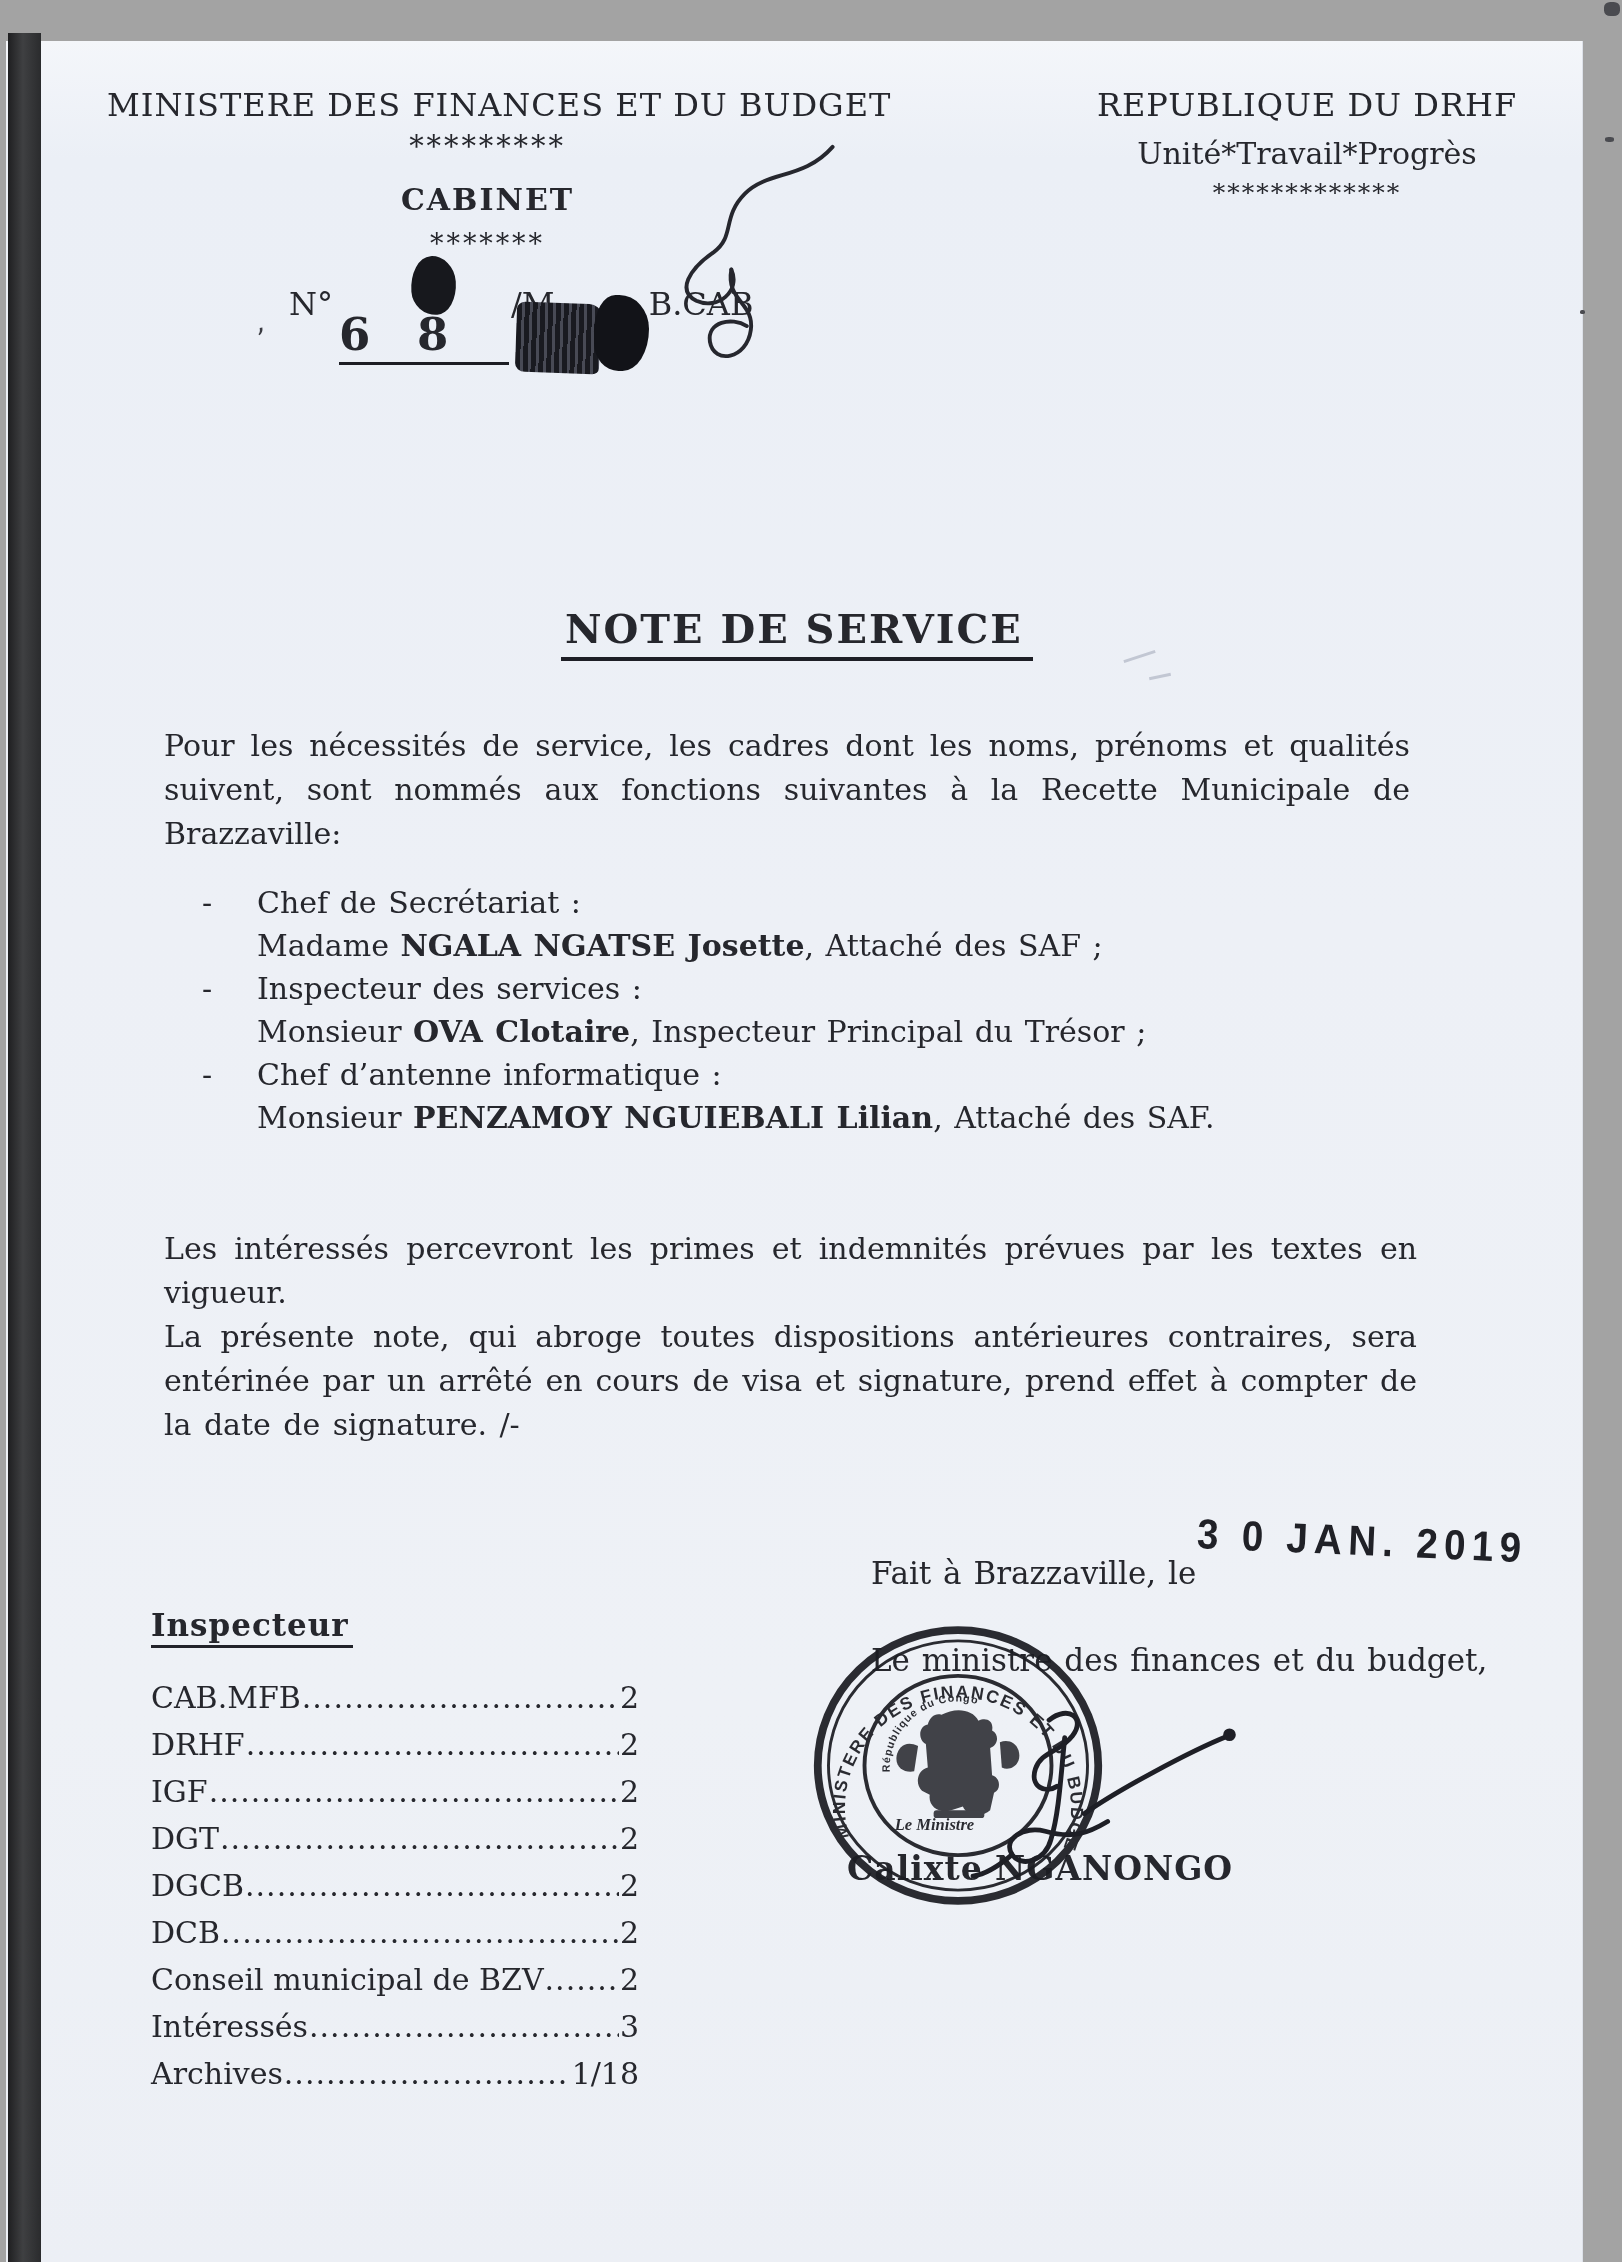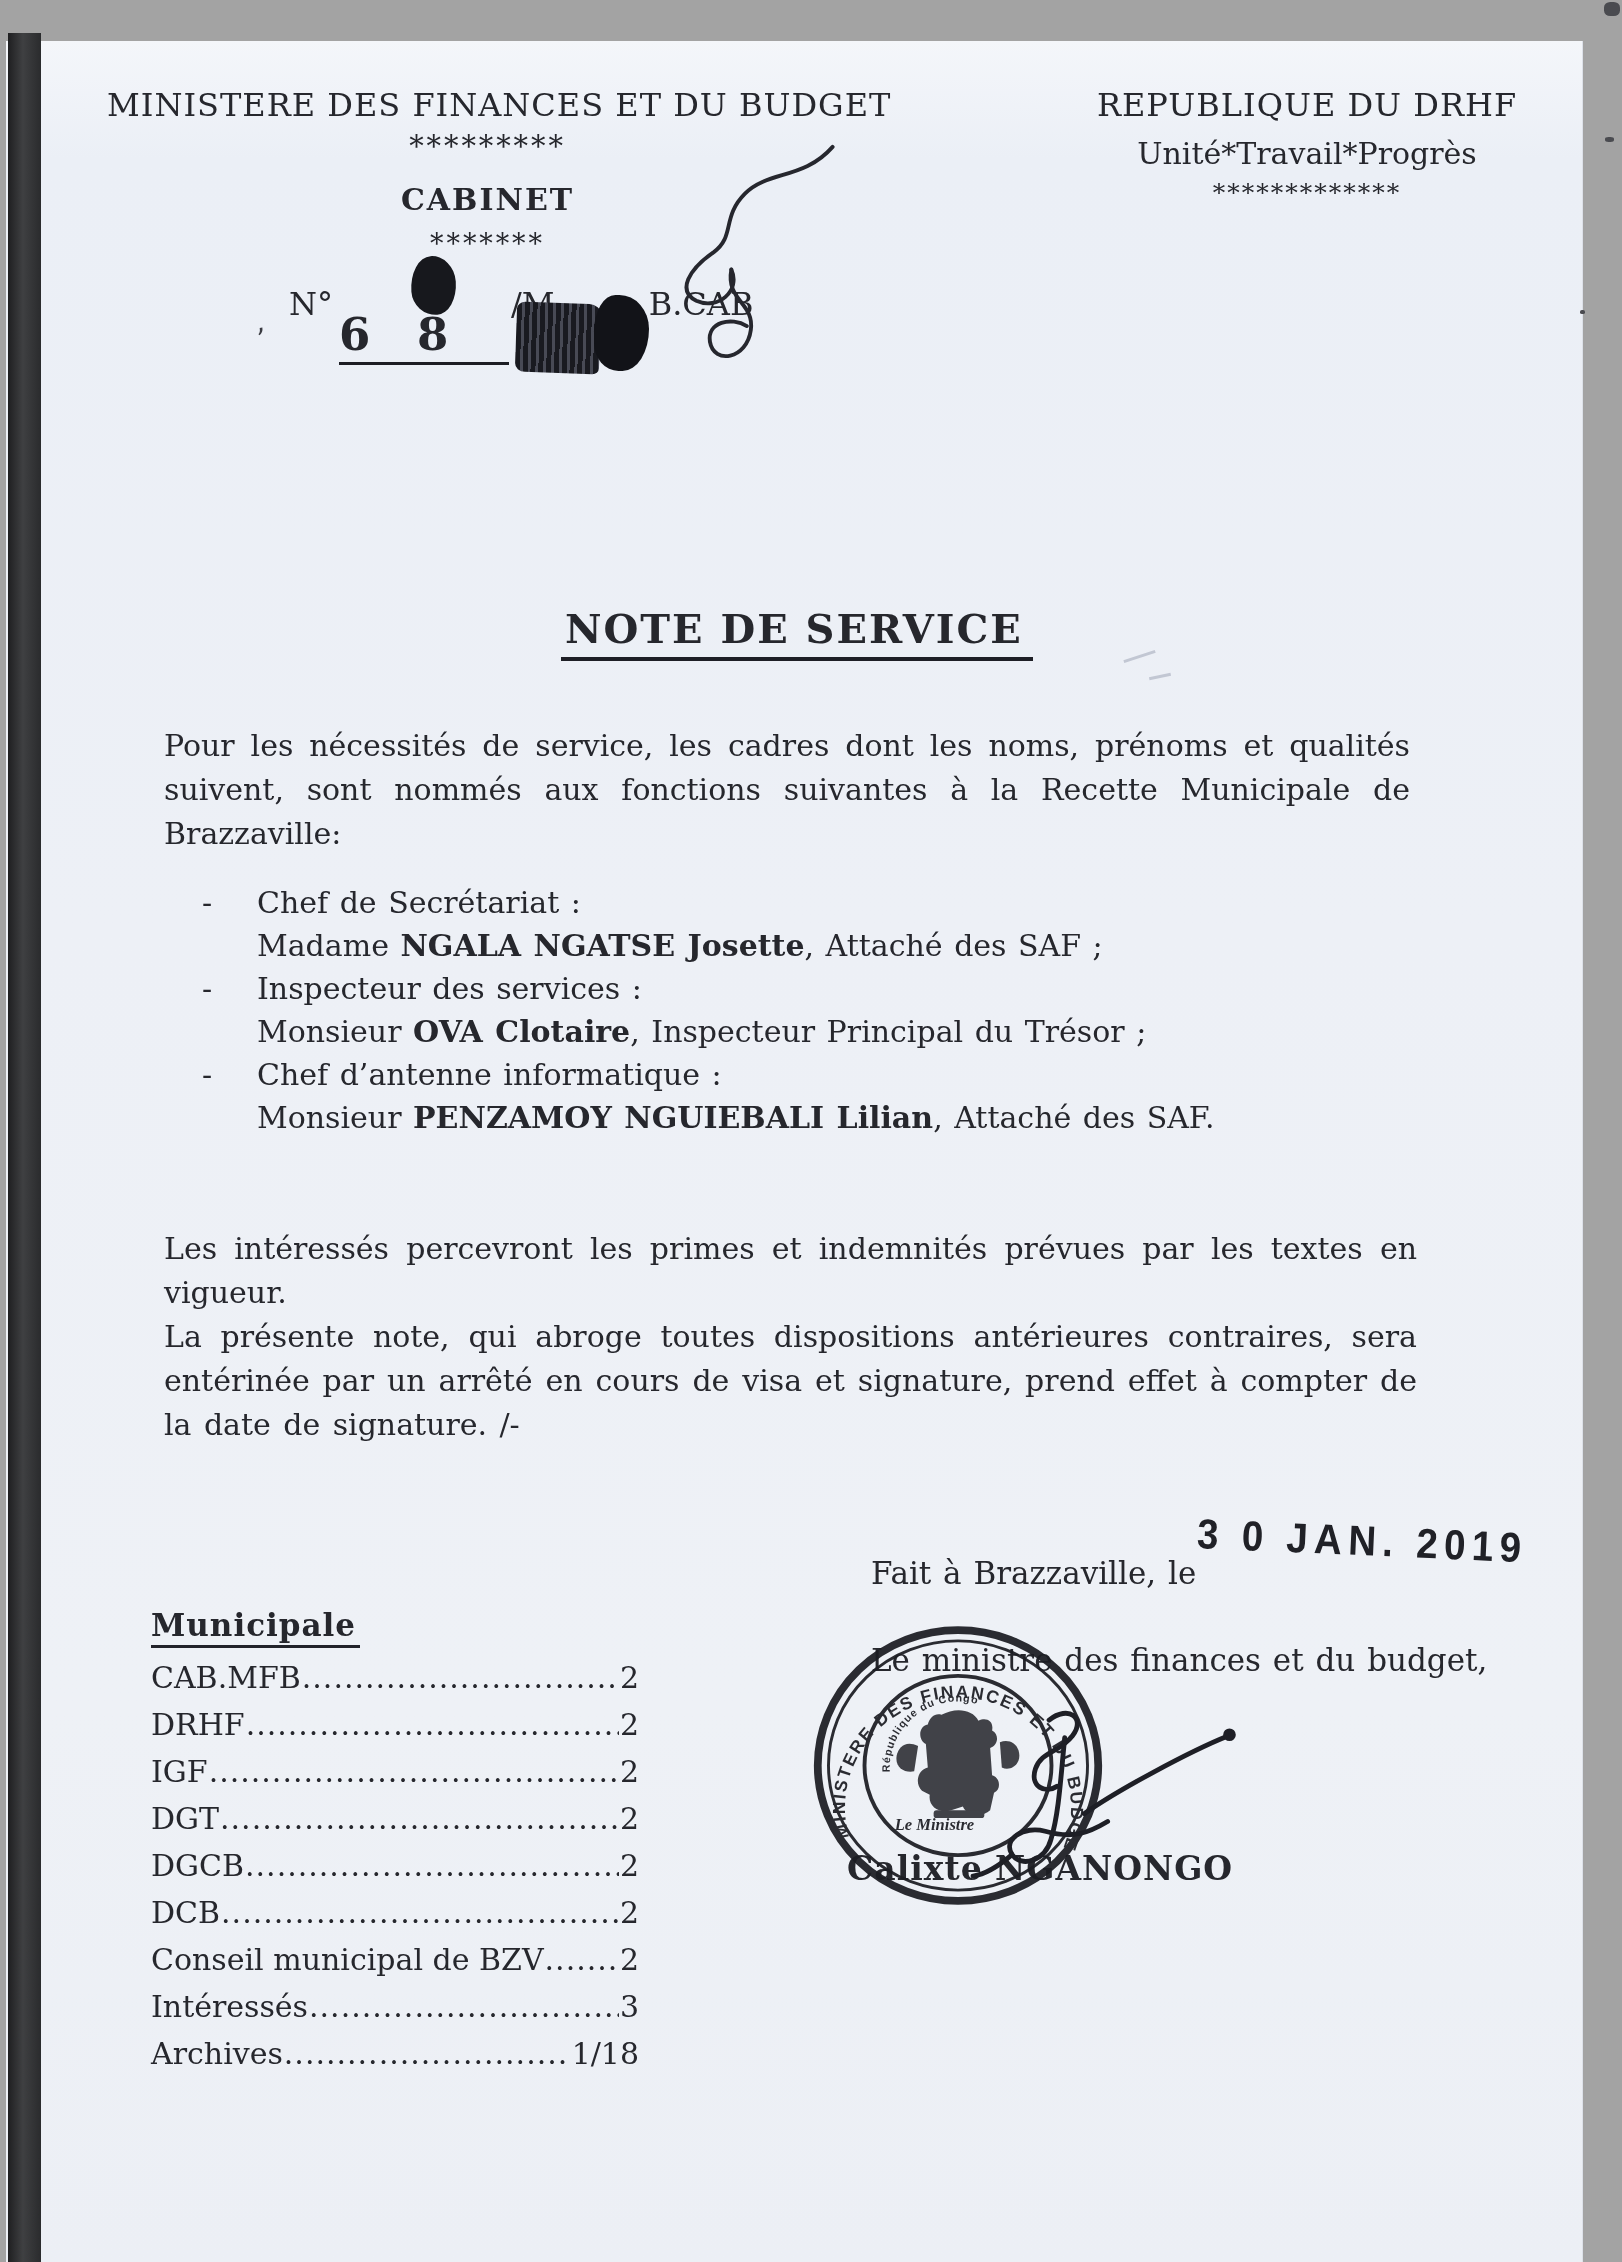--- a/index.html
+++ b/index.html
@@ -58,21 +58,21 @@
   .dateline-label{position:absolute;left:871px;top:1527px;font-size:31px;word-spacing:2px;margin-top:28px;}
   .date-stamp{position:absolute;left:1196px;top:1510px;font-family:"Liberation Sans",sans-serif;
               font-weight:bold;font-size:42px;letter-spacing:6.8px;color:#202127;
               transform:rotate(2.5deg) scaleX(.92);transform-origin:left bottom;white-space:nowrap;}
 
   
   .amp-title{position:absolute;left:151px;top:1607px;font-size:31px;font-weight:bold;
              border-bottom:3.9px solid #22232a;padding:0 3.9px 2px 0;letter-spacing:1px;}
   .amp-list{position:absolute;left:151px;top:1660px;width:488px;font-size:30px;}
   .amp-row{display:flex;align-items:baseline;height:47px;}
-  .amp-label{white-space:nowrap;}
+  .amp-label{white-space:nowrap;margin-top:20px;}
   .amp-leader{flex:1;overflow:hidden;white-space:nowrap;letter-spacing:1px;margin:0 1px;}
   .amp-count{white-space:nowrap;}
 
   
   .sig-line{position:absolute;left:871px;top:1642px;font-size:31px;word-spacing:2px;white-space:nowrap;}
   .sig-name{position:absolute;left:847px;top:1849px;font-size:33px;font-weight:bold;letter-spacing:1px;}
   .stamp-svg{position:absolute;left:809px;top:1619px;opacity:.93;}
   .sig-svg{position:absolute;left:897px;top:1675px;}
 </style>
 </head>
@@ -135,21 +135,21 @@
     </div>
 
   <div class="paras body-text">
     <p>Les intéressés percevront les primes et indemnités prévues par les textes en vigueur.</p>
     <p>La présente note, qui abroge toutes dispositions antérieures contraires, sera entérinée par un arrêté en cours de visa et signature, prend effet à compter de la date de signature. /-</p>
   </div>
 
   <div class="dateline-label">Fait à Brazzaville, le</div>
   <div class="date-stamp">3 0 JAN. 2019</div>
 
-  <div class="amp-title">Municipale</div>
+  <div class="amp-title">Inspecteur</div>
   <div class="amp-list" id="amp-list">
       <div class="amp-row">
         <span class="amp-label">CAB.MFB</span>
         <span class="amp-leader">..................................................................</span>
         <span class="amp-count">2</span>
       </div>
       <div class="amp-row">
         <span class="amp-label">DRHF</span>
         <span class="amp-leader">..................................................................</span>
         <span class="amp-count">2</span>

